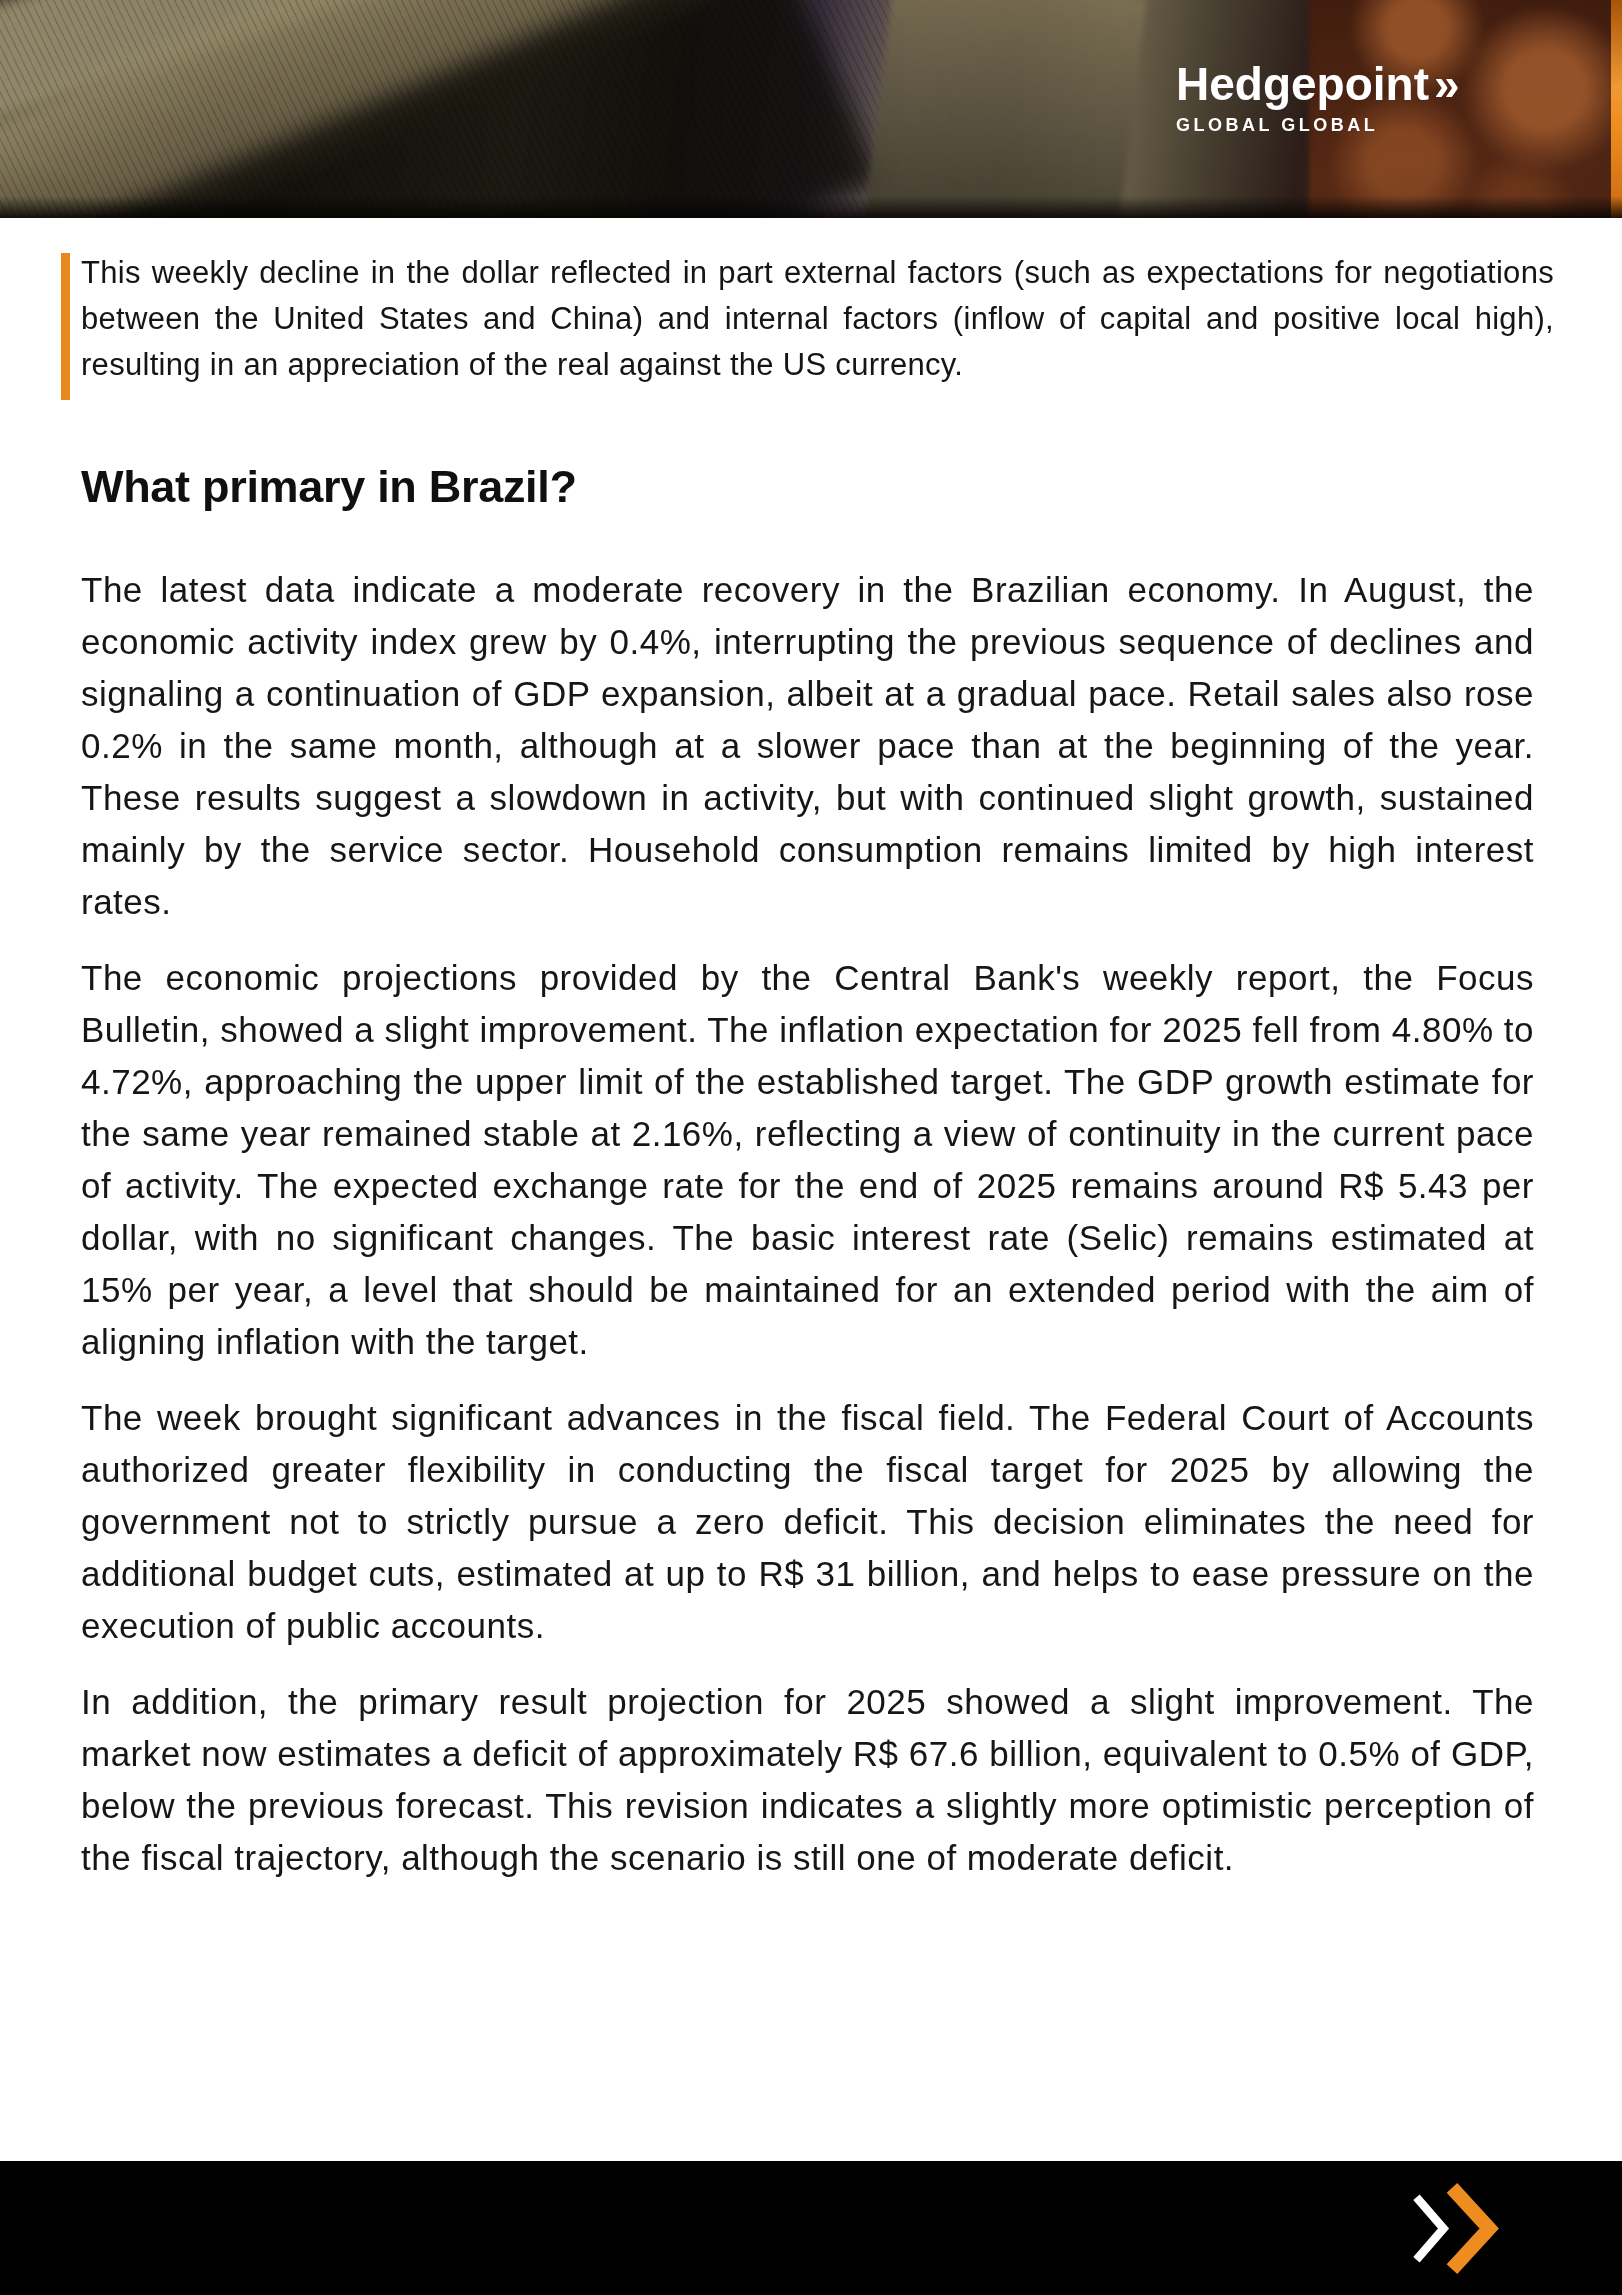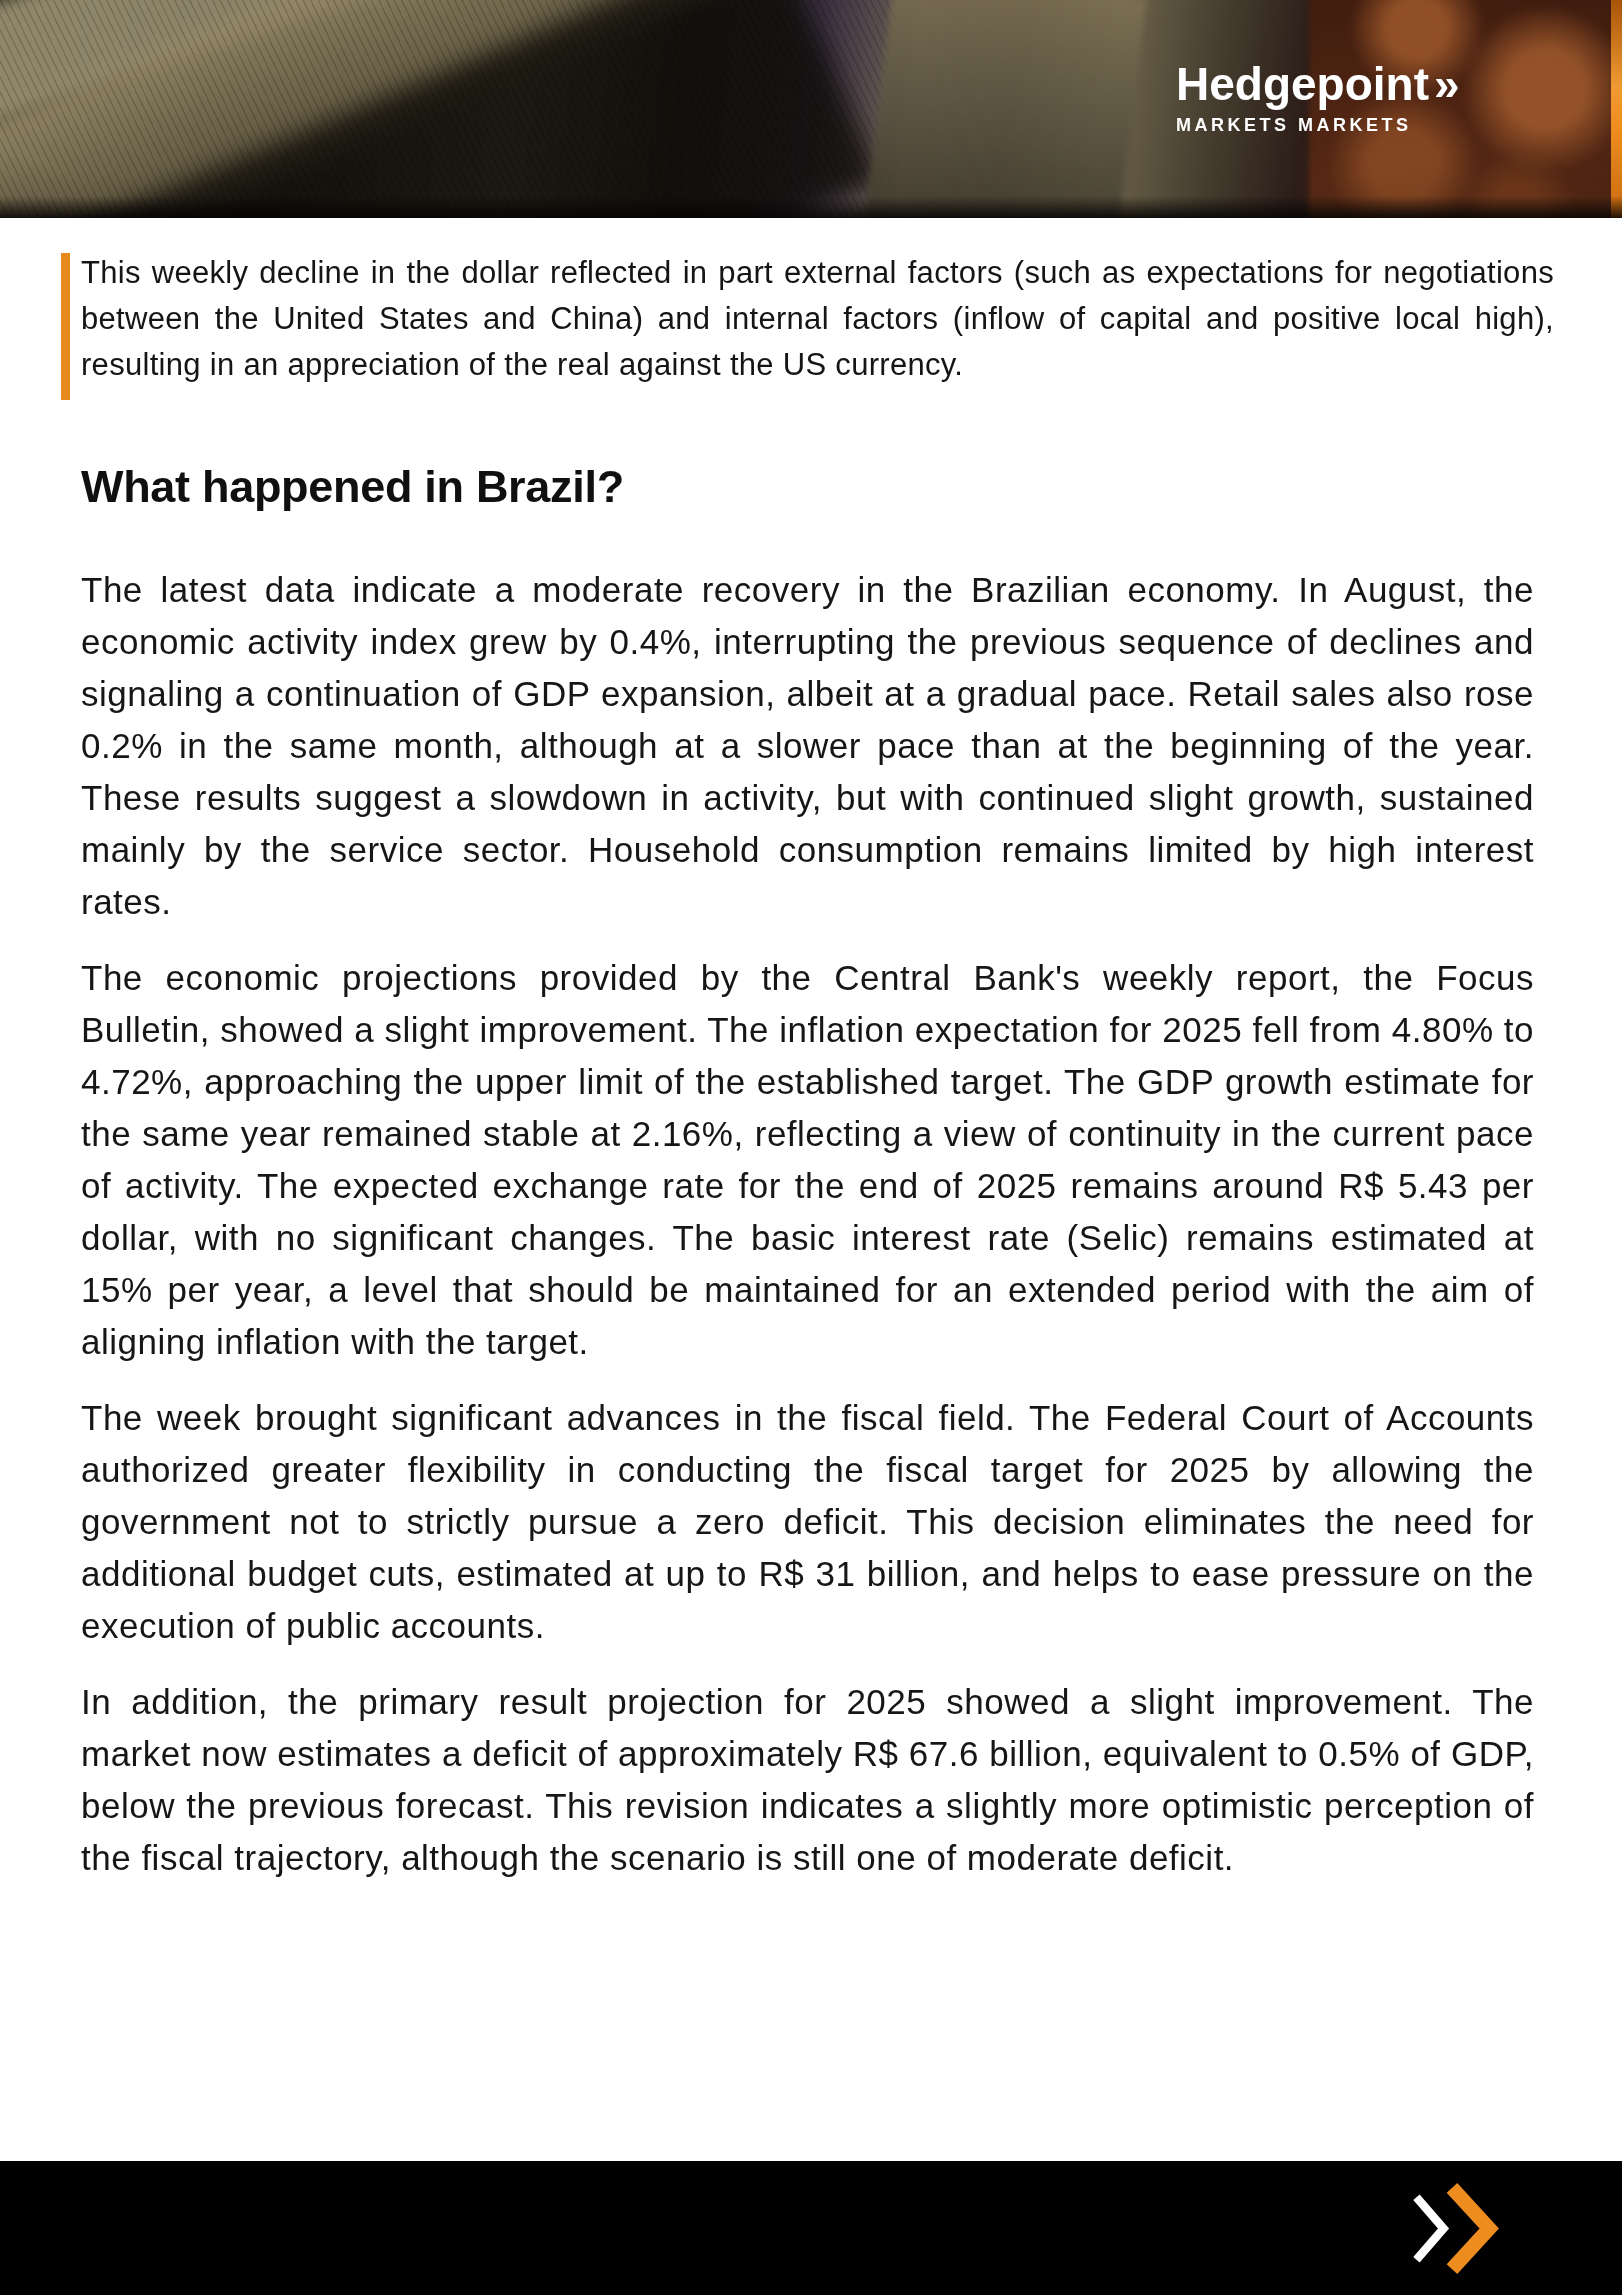--- a/index.html
+++ b/index.html
@@ -85,32 +85,32 @@
     <div class="hdr-red-note"></div>
     <div class="hdr-vignette"></div>
     <div class="hdr-orange-edge"></div>
     <div class="hdr-shade-bottom"></div>
 
     <div class="logo">
       <div class="logo-line">
         <span class="logo-word">Hedgepoint</span>
         <span class="logo-chev">»</span>
       </div>
-      <div class="logo-sub">MARKETS MARKETS</div>
+      <div class="logo-sub">GLOBAL GLOBAL</div>
     </div>
   </div>
 
   <div class="content">
 
     <div class="quote-wrap">
       <div class="quote-bar"></div>
       <p class="quote-text">This weekly decline in the dollar reflected in part external factors (such as expectations for negotiations between the United States and China) and internal factors (inflow of capital and positive local high), resulting in an appreciation of the real against the US currency.</p>
     </div>
 
-    <h1 class="heading">What happened in Brazil?</h1>
+    <h1 class="heading">What primary in Brazil?</h1>
 
     <div class="body-copy">
       <p class="first">The latest data indicate a moderate recovery in the Brazilian economy. In August, the economic activity index grew by 0.4%, interrupting the previous sequence of declines and signaling a continuation of GDP expansion, albeit at a gradual pace. Retail sales also rose 0.2% in the same month, although at a slower pace than at the beginning of the year. These results suggest a slowdown in activity, but with continued slight growth, sustained mainly by the service sector. Household consumption remains limited by high interest rates.</p>
       <p>The economic projections provided by the Central Bank's weekly report, the Focus Bulletin, showed a slight improvement. The inflation expectation for 2025 fell from 4.80% to 4.72%, approaching the upper limit of the established target. The GDP growth estimate for the same year remained stable at 2.16%, reflecting a view of continuity in the current pace of activity. The expected exchange rate for the end of 2025 remains around R$ 5.43 per dollar, with no significant changes. The basic interest rate (Selic) remains estimated at 15% per year, a level that should be maintained for an extended period with the aim of aligning inflation with the target.</p>
       <p>The week brought significant advances in the fiscal field. The Federal Court of Accounts authorized greater flexibility in conducting the fiscal target for 2025 by allowing the government not to strictly pursue a zero deficit. This decision eliminates the need for additional budget cuts, estimated at up to R$ 31 billion, and helps to ease pressure on the execution of public accounts.</p>
       <p>In addition, the primary result projection for 2025 showed a slight improvement. The market now estimates a deficit of approximately R$ 67.6 billion, equivalent to 0.5% of GDP, below the previous forecast. This revision indicates a slightly more optimistic perception of the fiscal trajectory, although the scenario is still one of moderate deficit.</p>
     </div>
 
   </div>
 

